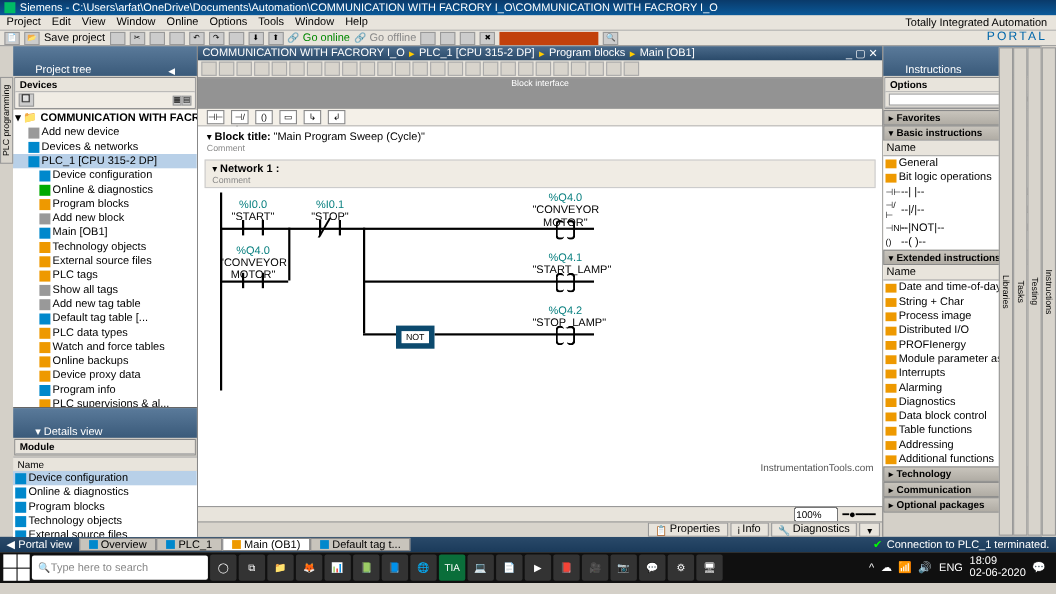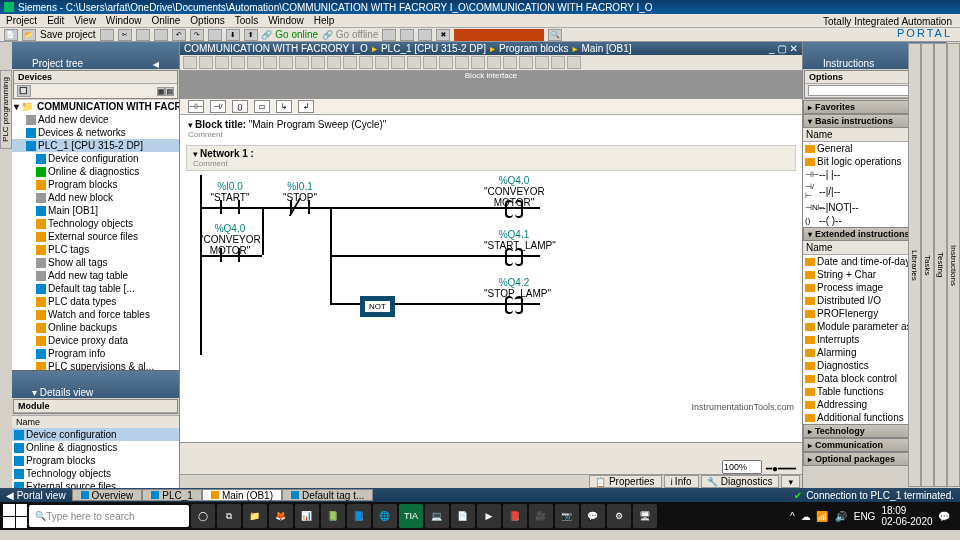--- a/index.html
+++ b/index.html
@@ -52,21 +52,21 @@
 .contact.nc::after{content:"";position:absolute;left:2px;top:-2px;width:14px;height:18px;border-left:2px solid #000;transform:skewX(-30deg)}
 .coil{position:absolute;width:18px;height:14px}
 .coil::before,.coil::after{content:"";position:absolute;top:0;width:6px;height:14px;border:2px solid #000;border-radius:8px}
 .coil::before{left:0;border-right:none}
 .coil::after{right:0;border-left:none}
 .lbl{position:absolute;font-size:8px;text-align:center;width:60px;transform:translateX(-50%)}
 .addr{color:#0a8080}
 .tag{color:#000}
 .notbox{position:absolute;border:5px solid #0c4a6e;padding:1px 4px;font-size:8px;background:#fff}
 .watermark{position:absolute;right:8px;bottom:30px;font-size:9px;color:#555}
-.zoom{height:32px;background:#e8e4dc;border-top:1px solid #999;display:flex;justify-content:flex-end;align-items:flex-end;padding:0 6px;gap:4px;font-size:9px}
+.zoom{height:14px;background:#e8e4dc;border-top:1px solid #999;display:flex;justify-content:flex-end;align-items:center;padding:0 6px;gap:4px;font-size:9px}
 .zoom input{width:40px;font-size:9px}
 .proptabs{height:14px;background:#d8d4cc;border-top:1px solid #999;display:flex;justify-content:flex-end;gap:2px;padding:0 2px}
 .proptabs .pt{border:1px solid #999;background:#e8e4dc;padding:0 6px;font-size:9px;display:flex;align-items:center;gap:2px}
 .opt-row{height:14px;background:#e8e4dc;border-bottom:1px solid #aaa;display:flex;align-items:center;padding:0 3px;gap:2px}
 .opt-row input{flex:1;height:11px;border:1px solid #999;font-size:8px}
 .accordion{background:#d8d4cc}
 .acc-h{background:linear-gradient(#c8c4bc,#b0aca4);border:1px solid #888;padding:1px 4px;font-size:9px;font-weight:bold;display:flex;align-items:center}
 .acc-h::before{content:"▸";margin-right:3px;font-size:8px}
 .acc-h.open::before{content:"▾"}
 .instr-list{background:#fff;font-size:9px}

